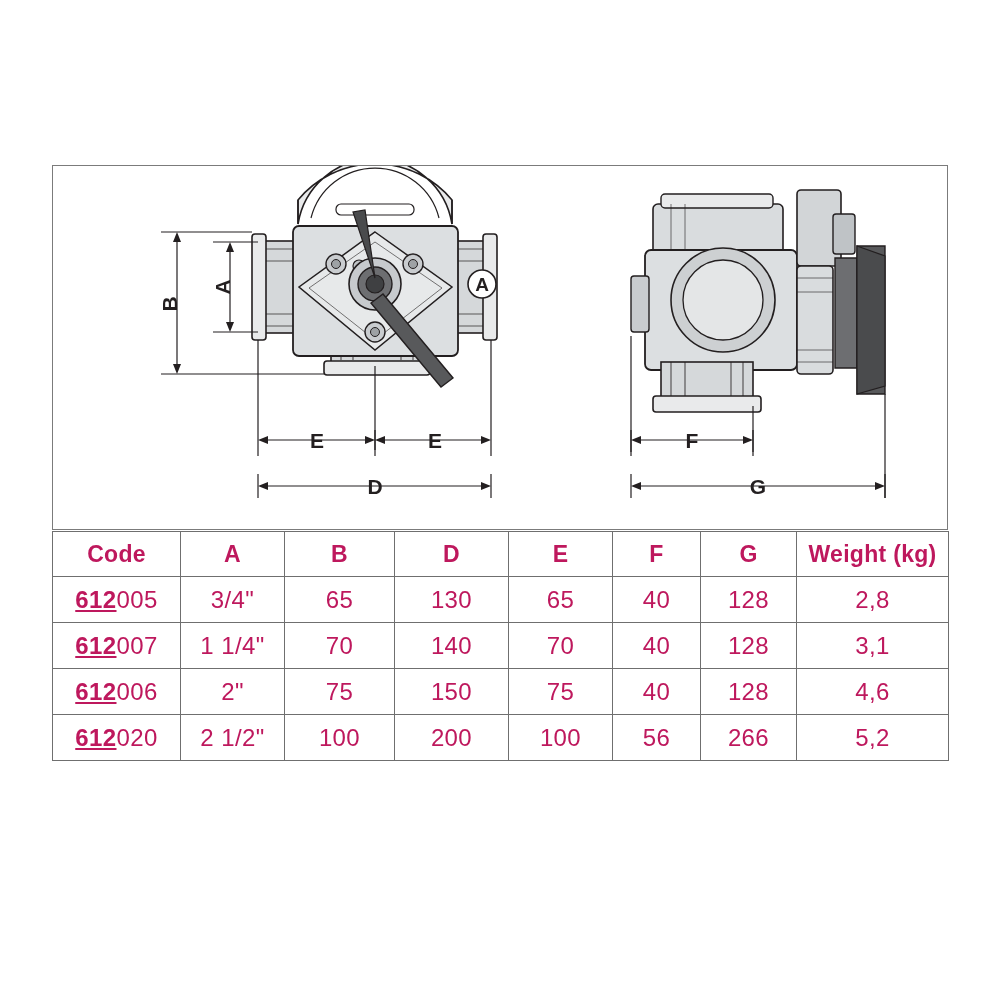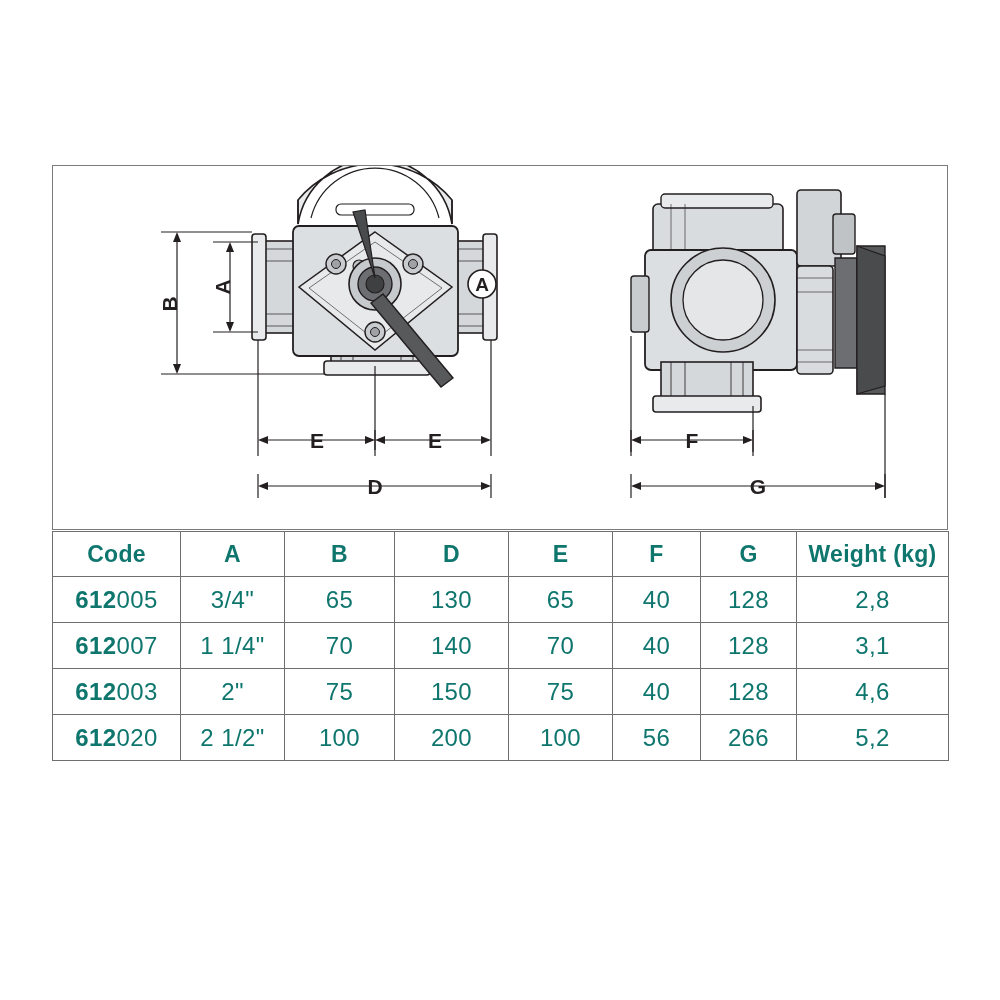--- a/index.html
+++ b/index.html
@@ -40,40 +40,41 @@
     top: 531px;
     width: 896px;
     border-collapse: collapse;
     table-layout: fixed;
     background: #fff;
   }
   .spec-table th, .spec-table td {
     border: 1px solid #6f6f6f;
     text-align: center;
     vertical-align: middle;
-    color: #0f766e;
+    color: #be185d;
     font-family: "Liberation Sans", sans-serif;
   }
   .spec-table th {
     height: 42px;
     font-size: 23px;
     font-weight: bold;
     letter-spacing: 0.3px;
   }
   .spec-table td {
     height: 43px;
     font-size: 24px;
     font-weight: normal;
     letter-spacing: 0.4px;
   }
   .spec-table td.code {
     font-size: 24px;
   }
   .spec-table td.code b {
     font-weight: bold;
+    text-decoration: underline;
   }
 
   
   svg { display: block; }
   text {
     font-family: "Liberation Sans", sans-serif;
     fill: #231f20;
   }
   .dimlabel {
     font-size: 21px;
@@ -273,21 +274,21 @@
         <td class="code"><b>612</b><span>007</span></td>
         <td>1 1/4"</td>
         <td>70</td>
         <td>140</td>
         <td>70</td>
         <td>40</td>
         <td>128</td>
         <td>3,1</td>
       </tr>
       <tr>
-        <td class="code"><b>612</b><span>003</span></td>
+        <td class="code"><b>612</b><span>006</span></td>
         <td>2"</td>
         <td>75</td>
         <td>150</td>
         <td>75</td>
         <td>40</td>
         <td>128</td>
         <td>4,6</td>
       </tr>
       <tr>
         <td class="code"><b>612</b><span>020</span></td>

